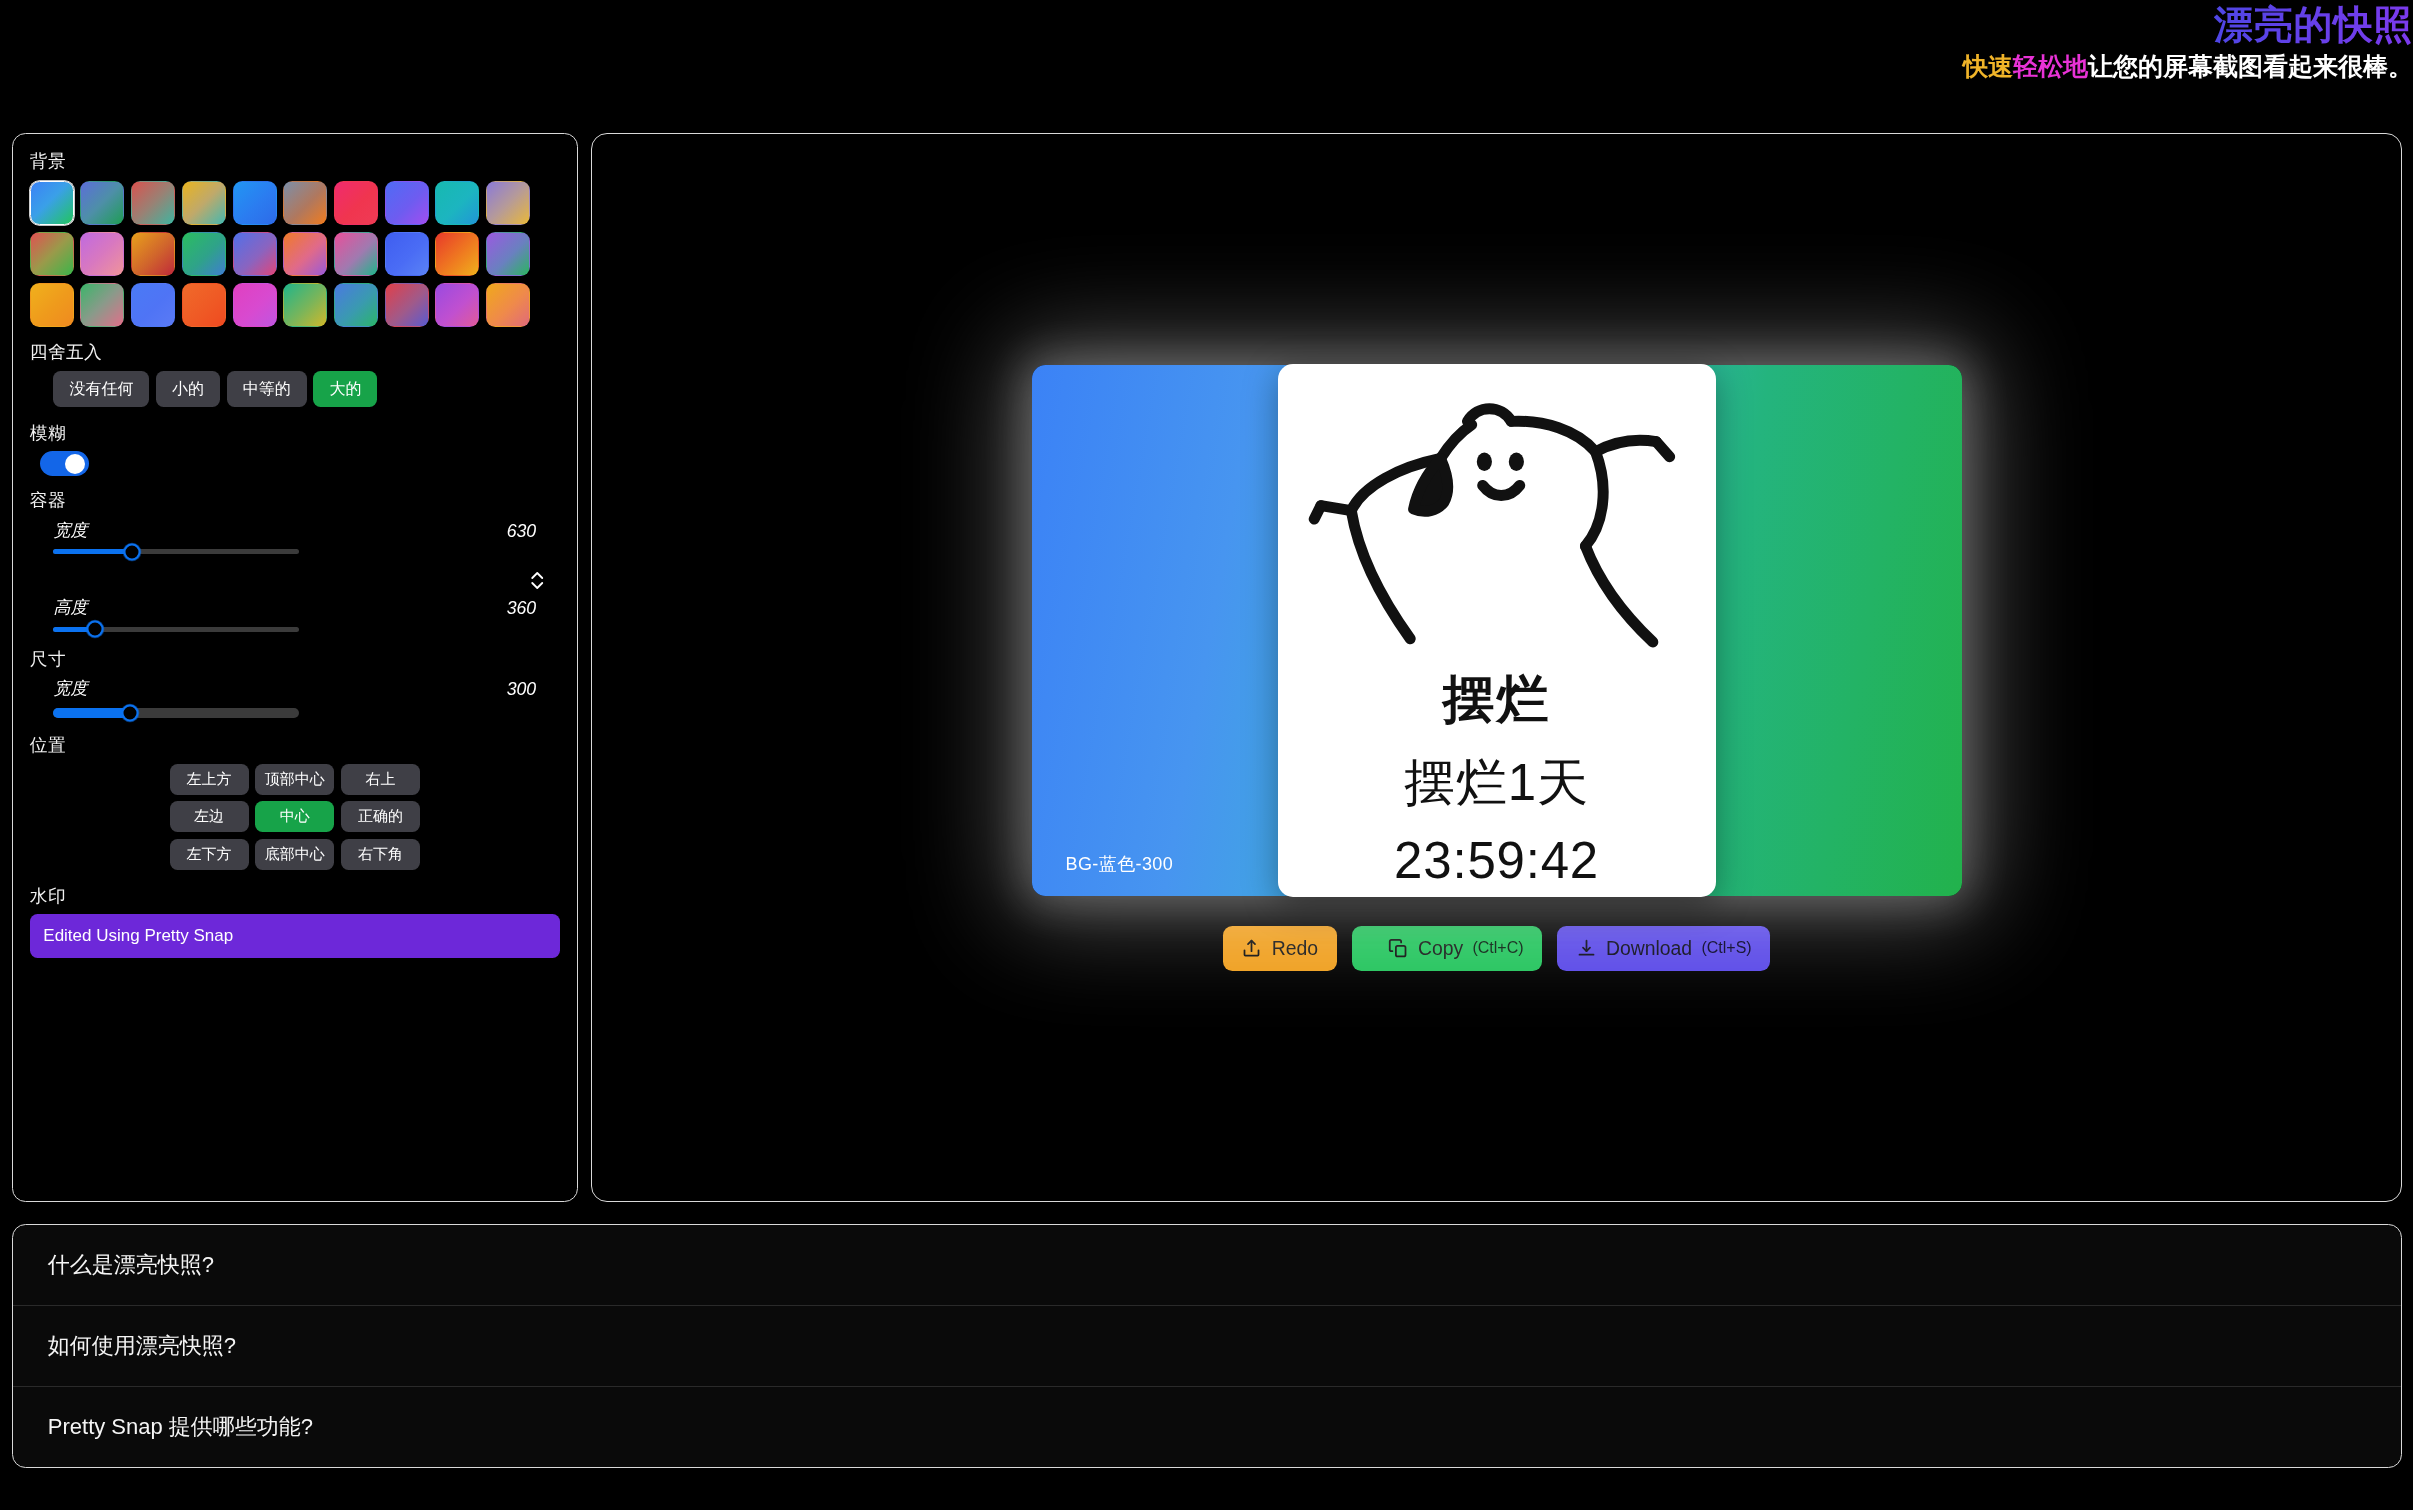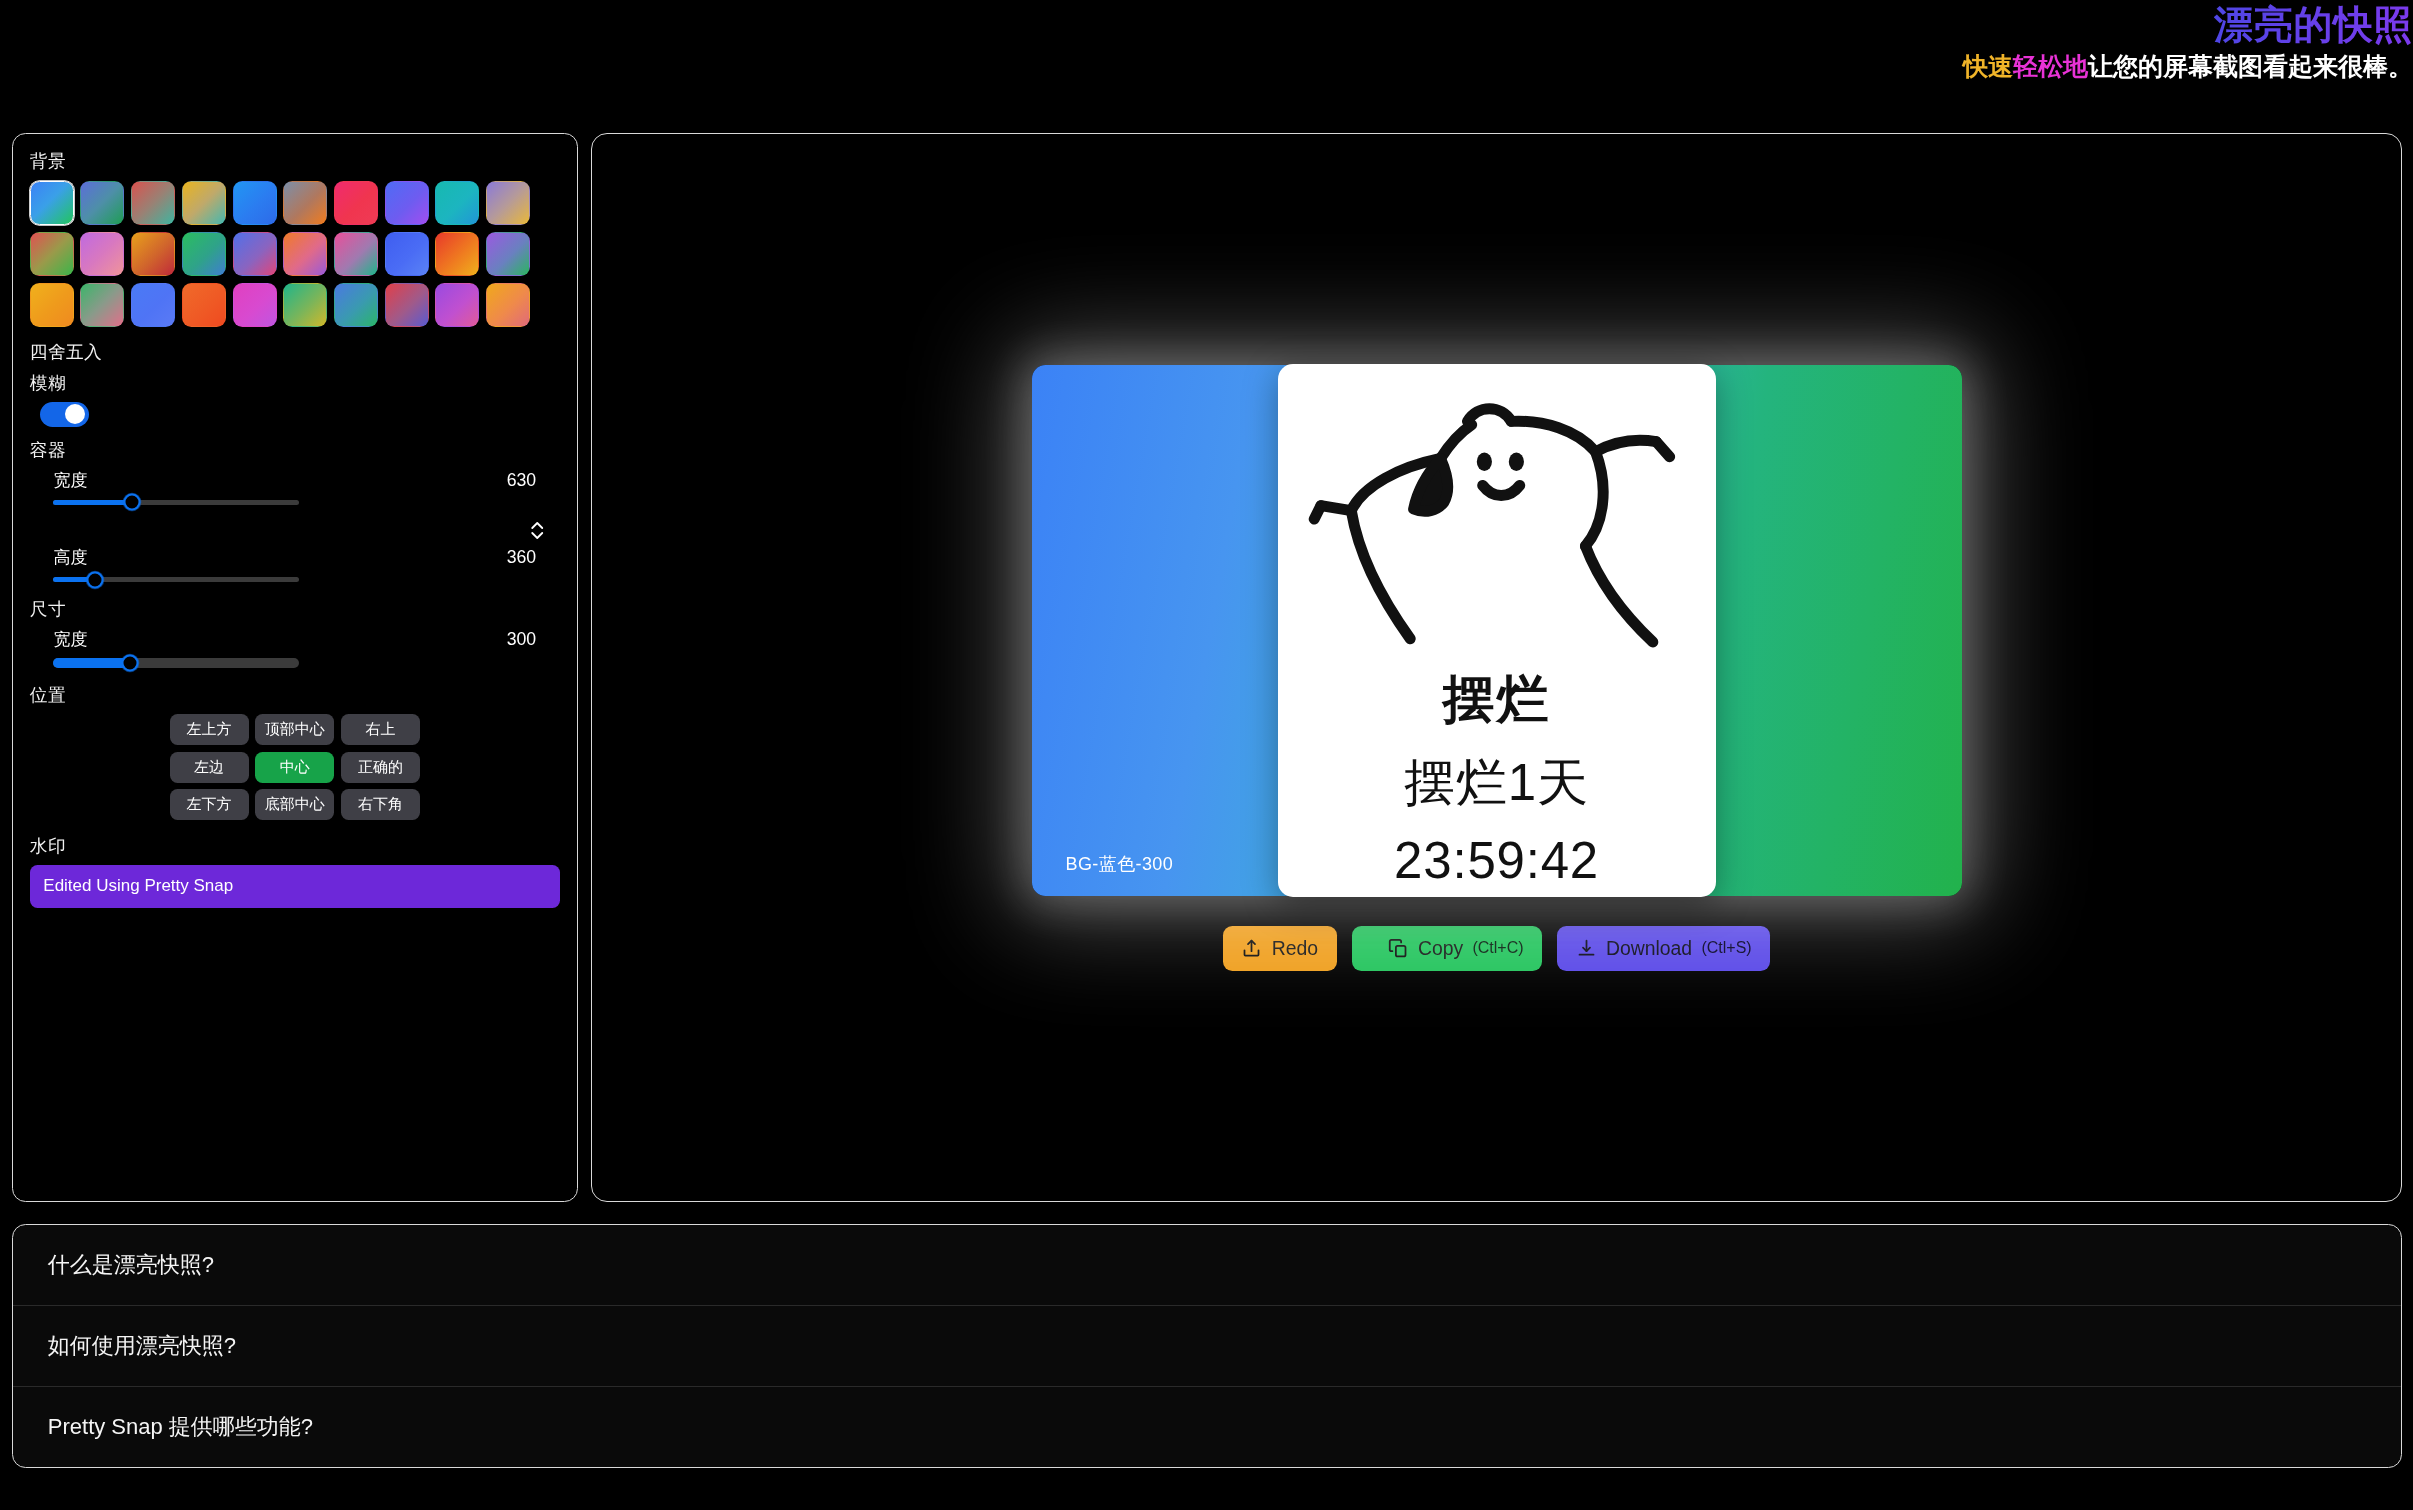--- a/index.html
+++ b/index.html
@@ -72,22 +72,22 @@
     background: #1366e8; position: relative; cursor: pointer; display: block;
   }
   .toggle .knob {
     position: absolute; top: 2.5px; left: 25px;
     width: 20px; height: 20px; border-radius: 50%; background: #fff;
   }
 
   
   .slider-block { padding-left: 23.6px; margin-bottom: 5px; }
   .slider-head {
-    display: flex; justify-content: space-between; align-items: center;
-    padding-right: 23.6px; margin-bottom: 7.6px;
+    display: flex; justify-content: space-between; align-items: flex-end;
+    padding-right: 23.6px; margin-bottom: 7.6px; font-style: italic;
   }
   .slider-name { font-size: 17px; color: #fff; }
   .slider-value { font-size: 17.7px; color: #fff; }
   .track {
     position: relative; height: 5px; border-radius: 2.5px;
     background: #3b3b3b; width: 246px; margin-bottom: 10px;
   }
   .track.thick { height: 10px; border-radius: 5px; }
   .track .fill {
     position: absolute; left: 0; top: 0; height: 100%;
@@ -228,20 +228,26 @@
             <div class="swatch" style="background: linear-gradient(135deg, rgb(224, 64, 192) 0%, rgb(216, 74, 208) 55%, rgb(192, 85, 224) 100%);"></div>
             <div class="swatch" style="background: linear-gradient(135deg, rgb(32, 181, 138) 0%, rgb(122, 181, 90) 55%, rgb(208, 184, 42) 100%);"></div>
             <div class="swatch" style="background: linear-gradient(135deg, rgb(74, 122, 224) 0%, rgb(58, 154, 176) 55%, rgb(43, 181, 106) 100%);"></div>
             <div class="swatch" style="background: linear-gradient(135deg, rgb(224, 64, 74) 0%, rgb(160, 90, 138) 55%, rgb(90, 90, 208) 100%);"></div>
             <div class="swatch" style="background: linear-gradient(135deg, rgb(154, 74, 224) 0%, rgb(192, 80, 208) 55%, rgb(224, 90, 154) 100%);"></div>
             <div class="swatch" style="background: linear-gradient(135deg, rgb(240, 168, 28) 0%, rgb(239, 138, 74) 55%, rgb(224, 106, 122) 100%);"></div>
           </div>
         </div>
 
       <div class="section-label tight">四舍五入</div>
+      <div class="pill-row" id="rounding-row">
+          <button class="pill">没有任何</button>
+          <button class="pill">小的</button>
+          <button class="pill">中等的</button>
+          <button class="pill active">大的</button>
+        </div>
 
       <div class="section-label tight">模糊</div>
       <div class="toggle-wrap">
         <span class="toggle">
             <span class="knob"></span>
           </span>
       </div>
 
       <div class="section-label tight">容器</div>
       <div class="slider-block">

